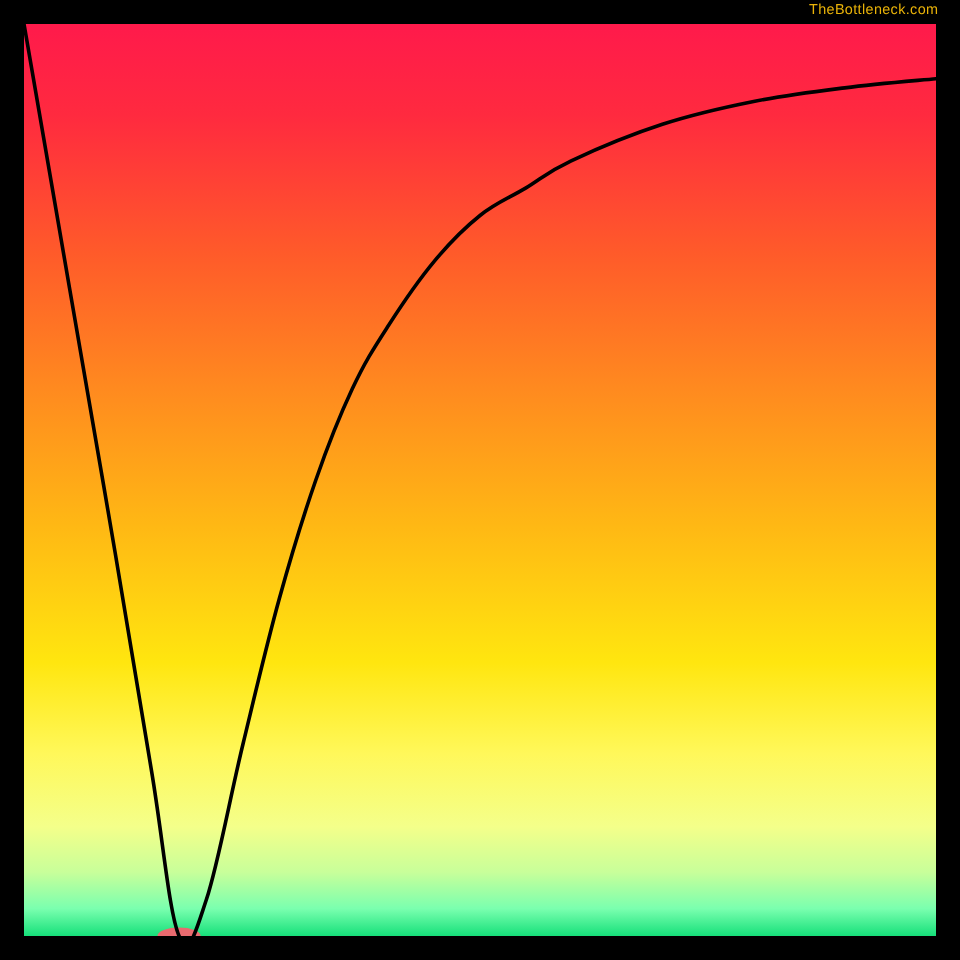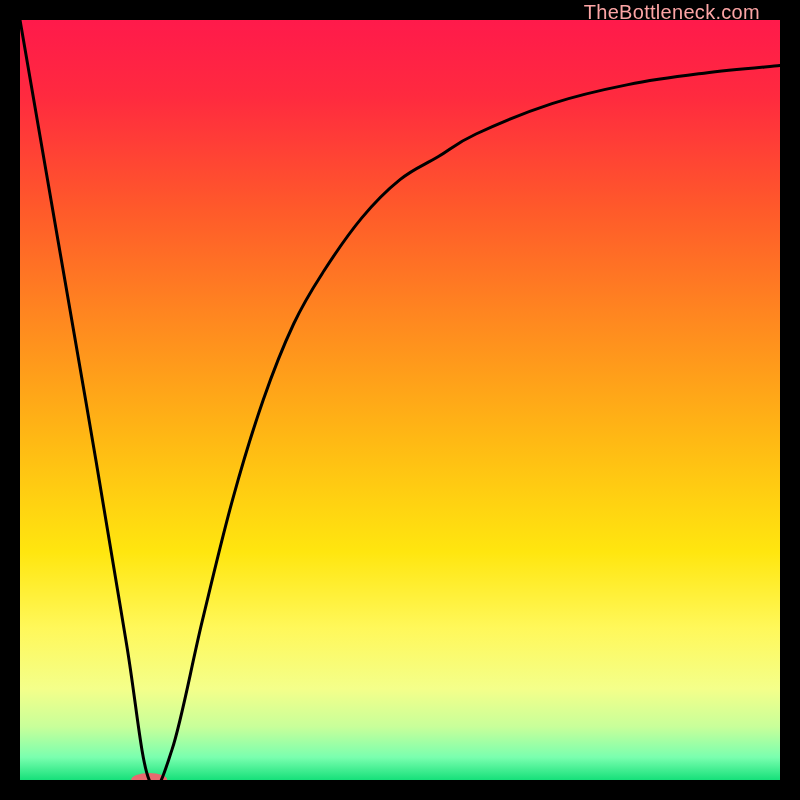--- a/index.html
+++ b/index.html
@@ -21,24 +21,24 @@
   .plot {
     position: absolute;
     left: 0;
     top: 0;
     width: 760px;
     height: 760px;
   }
   .watermark {
     position: absolute;
     top: 1px;
-    right: 40px;
+    right: 18px;
     font-family: Arial, Helvetica, sans-serif;
-    font-size: 20px;
-    color: #fca5a5;
+    font-size: 12px;
+    color: #eab308;
     letter-spacing: 0.3px;
   }
   svg { display: block; }
 </style>
 </head>
 <body>
 
 <div class="frame">
   <svg class="plot" viewBox="0 0 760 760">
     <defs>

